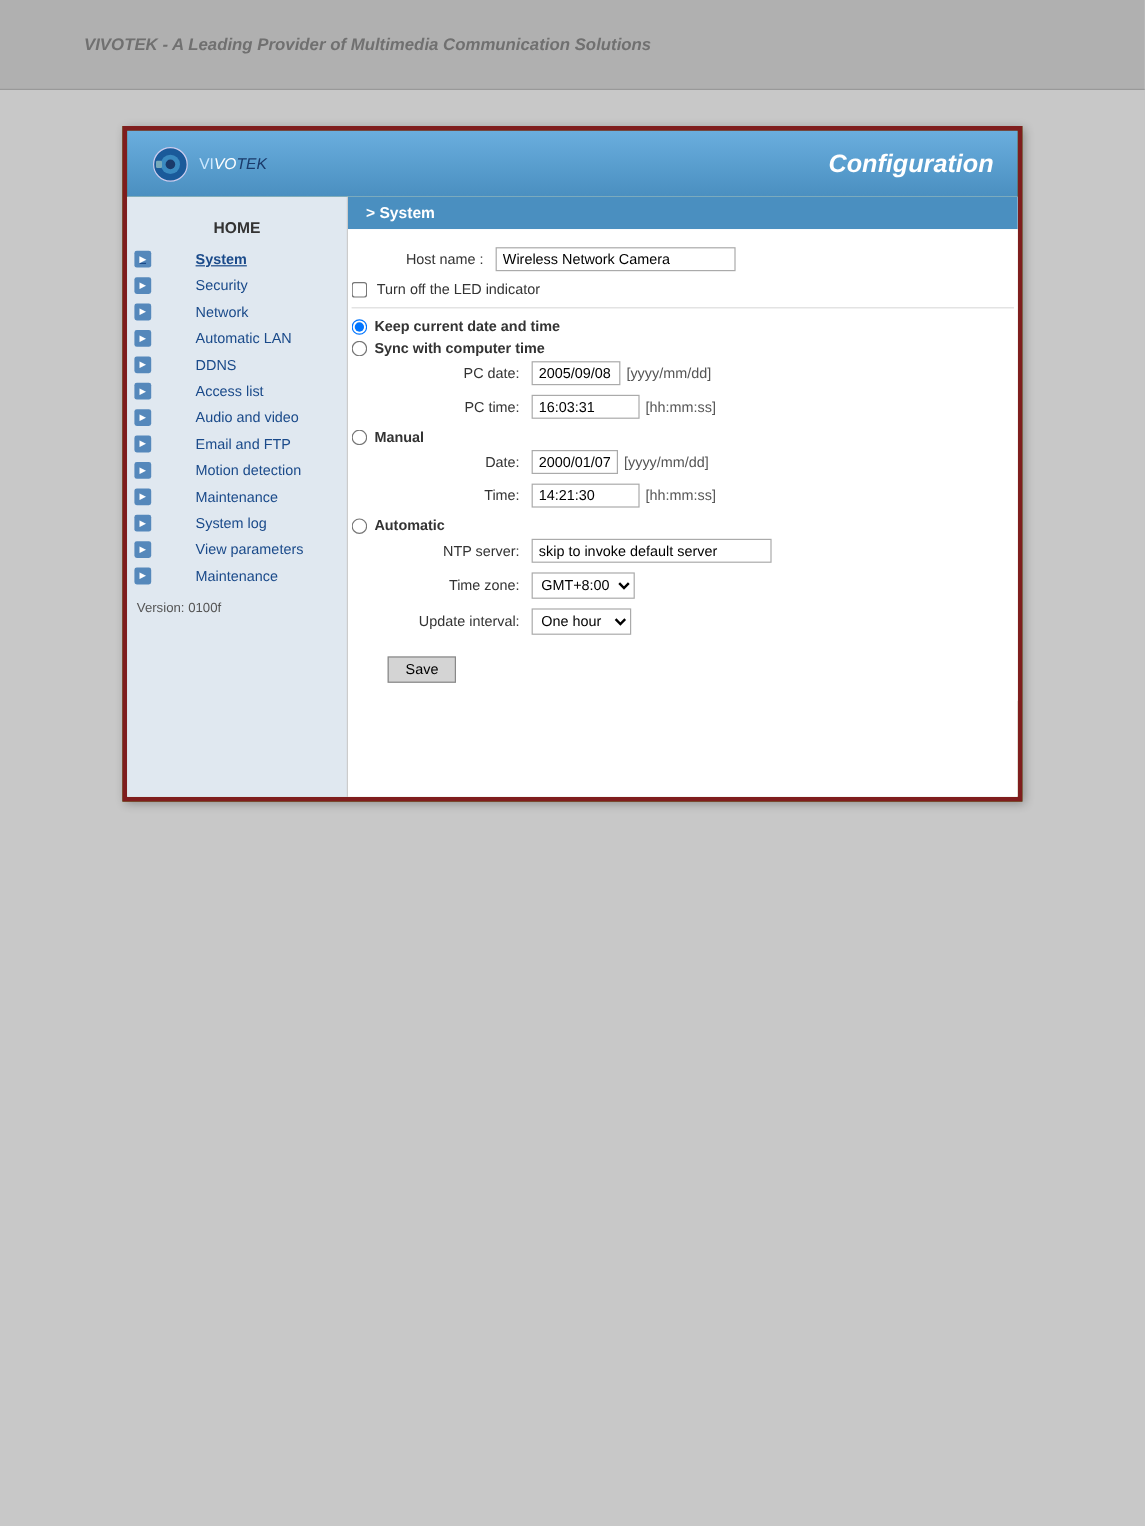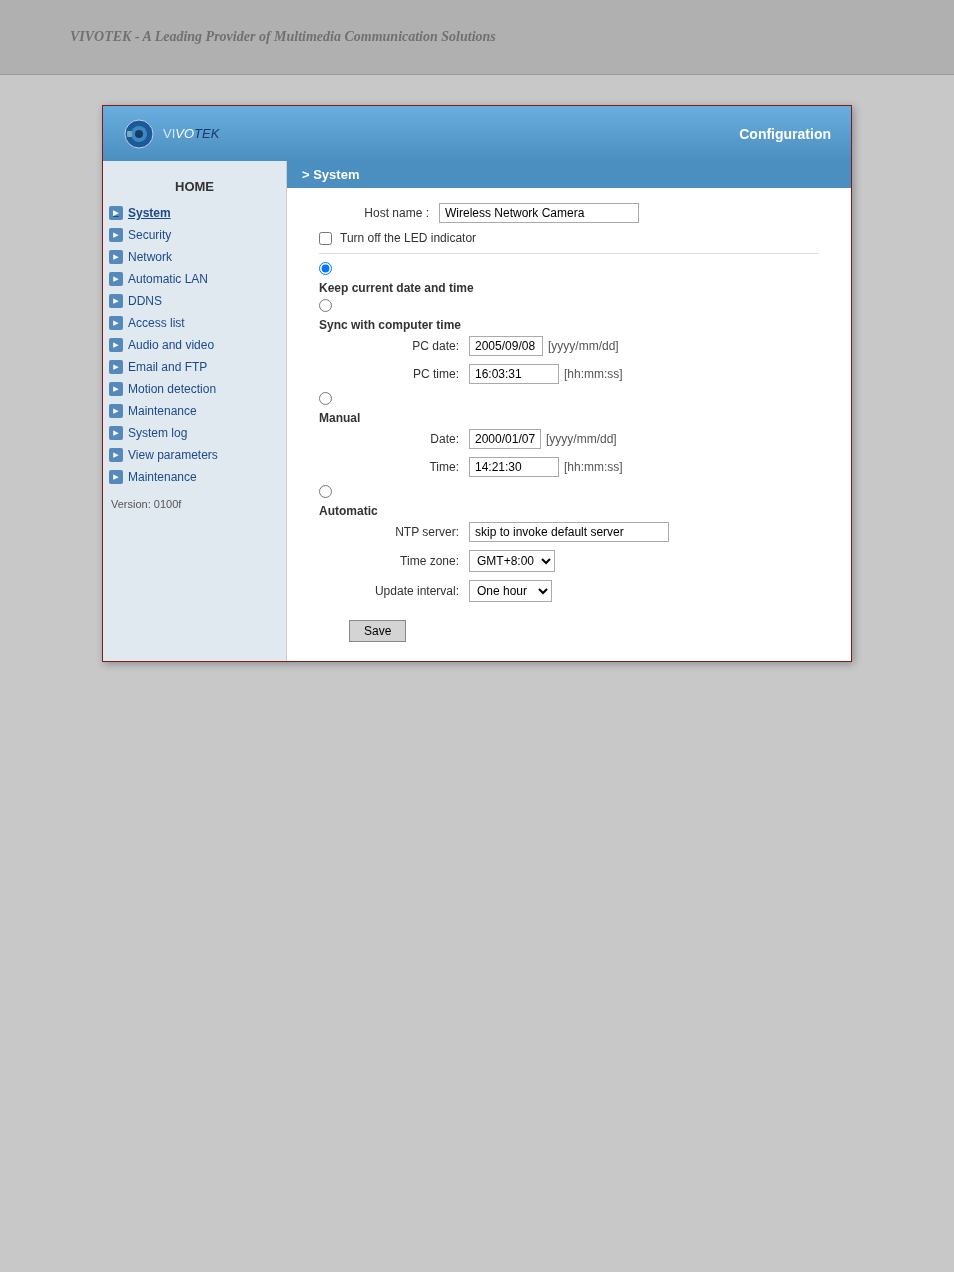--- a/index.html
+++ b/index.html
@@ -10,40 +10,39 @@
       min-height: 1272px;
     }
 
     .top-bar {
       background: #b0b0b0;
       height: 75px;
       display: flex;
       align-items: center;
       padding-left: 70px;
       border-bottom: 1px solid #999;
-      font-family: Liberation Serif, serif;
     }
     .top-bar-title {
       color: #555;
       font-size: 14px;
       font-style: italic;
       font-weight: bold;
       opacity: 0.7;
     }
 
     .outer-wrapper {
       display: flex;
       justify-content: center;
       padding-top: 30px;
     }
 
     .browser-frame {
       width: 750px;
       background: #4d7c0f;
-      border: 1px solid #7f1d1d;
+      border: 4px solid #7f1d1d;
       box-shadow: 2px 2px 8px rgba(0,0,0,0.3);
     }
 
     
     .app-header {
       background: linear-gradient(to bottom, #6aaede, #4a8fc0);
       height: 55px;
       display: flex;
       align-items: center;
       justify-content: space-between;
@@ -56,22 +55,23 @@
     }
     .logo-icon {
       width: 32px;
       height: 32px;
     }
     .logo-vi { color: #cce8ff; }
     .logo-vo { color: white; font-style: italic; }
     .logo-tek { color: #1a3a6a; font-style: italic; }
     .config-title {
       color: white;
-      font-size: 14px;
-      font-weight: bold;
+      font-size: 21px;
+      font-weight: bold;
+      font-style: italic;
     }
 
     
     .main-content {
       display: flex;
       background: #e8e8e8;
       min-height: 500px;
     }
 
     
@@ -91,20 +91,21 @@
       text-align: center;
     }
     .sidebar-item {
       display: flex;
       align-items: center;
       padding: 4px 8px 4px 6px;
       cursor: pointer;
       color: #1a4a8a;
       font-size: 12px;
       text-decoration: none;
+      gap: 32px;
     }
     .sidebar-item.active {
       font-weight: bold;
       text-decoration: underline;
     }
     .sidebar-arrow {
       width: 14px;
       height: 14px;
       background: #5588bb;
       border-radius: 2px;
@@ -135,21 +136,21 @@
       background: white;
     }
     .content-header {
       background: #4a8fc0;
       color: white;
       padding: 6px 15px;
       font-size: 13px;
       font-weight: bold;
     }
     .content-body {
-      padding: 15px 32px;
+      padding: 15px 3px;
       background: white;
     }
 
     .form-row {
       display: flex;
       align-items: center;
       margin-bottom: 8px;
     }
     .form-label {
       min-width: 120px;
@@ -175,24 +176,23 @@
       align-items: center;
       margin: 8px 0;
       gap: 8px;
     }
     .checkbox-row label {
       font-size: 12px;
       color: #333;
     }
     .radio-row {
       display: flex;
-      align-items: flex-start;
+      align-items: center;
       gap: 6px;
       margin-bottom: 4px;
-      flex-direction: column;
     }
     .radio-row label {
       font-size: 12px;
       font-weight: bold;
       color: #333;
     }
 
     .indented-fields {
       margin-left: 30px;
       margin-bottom: 8px;

